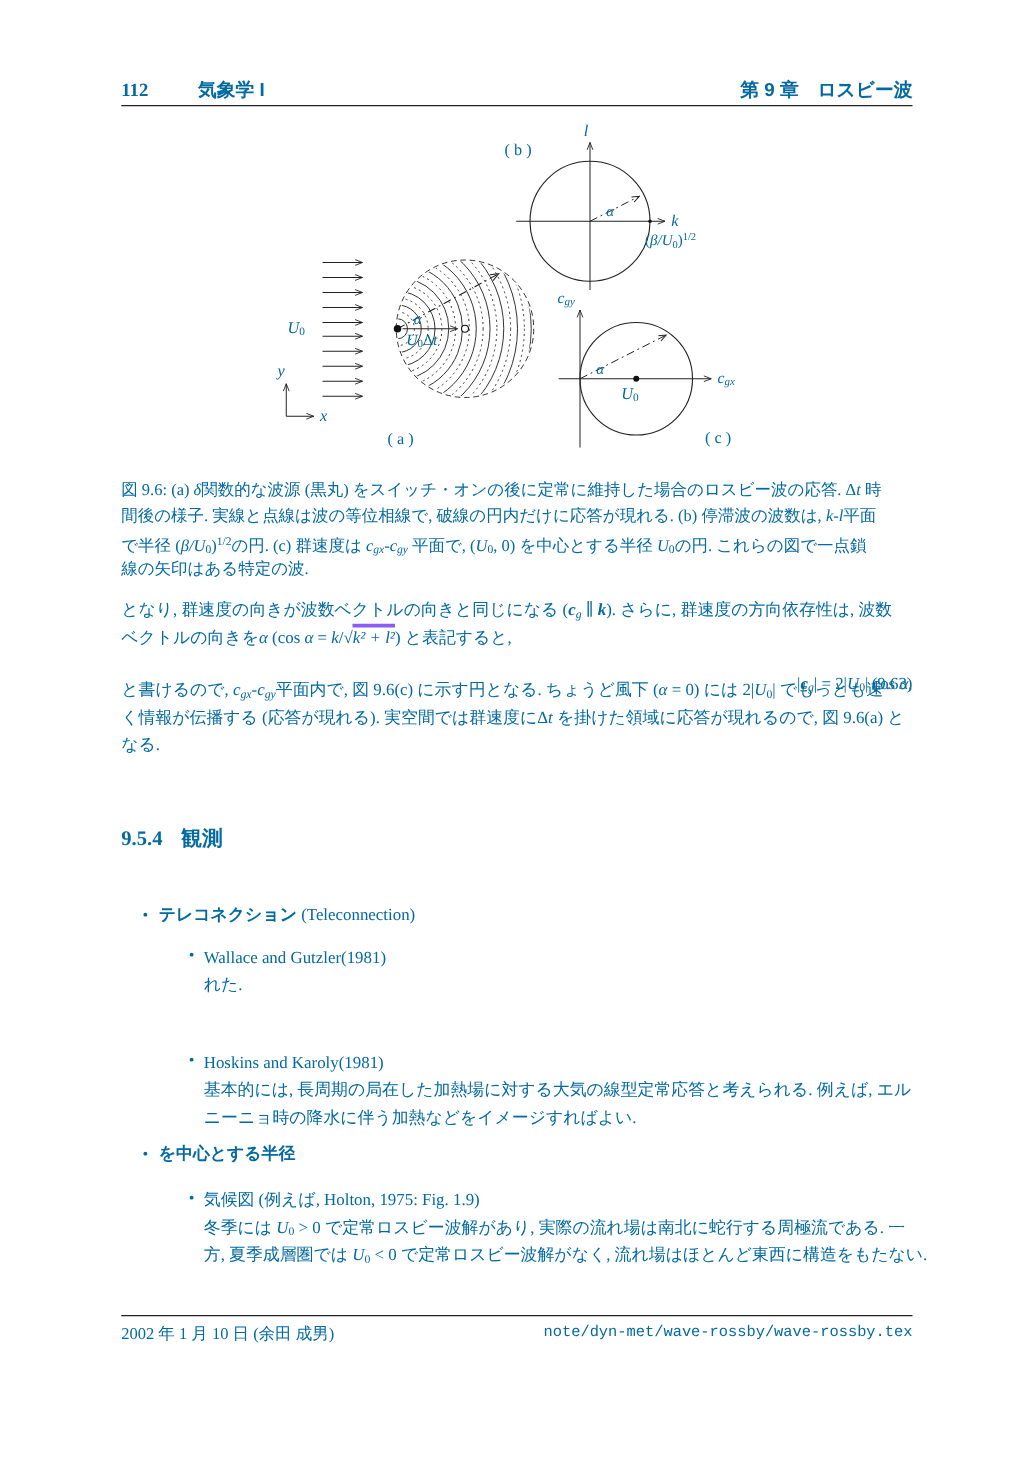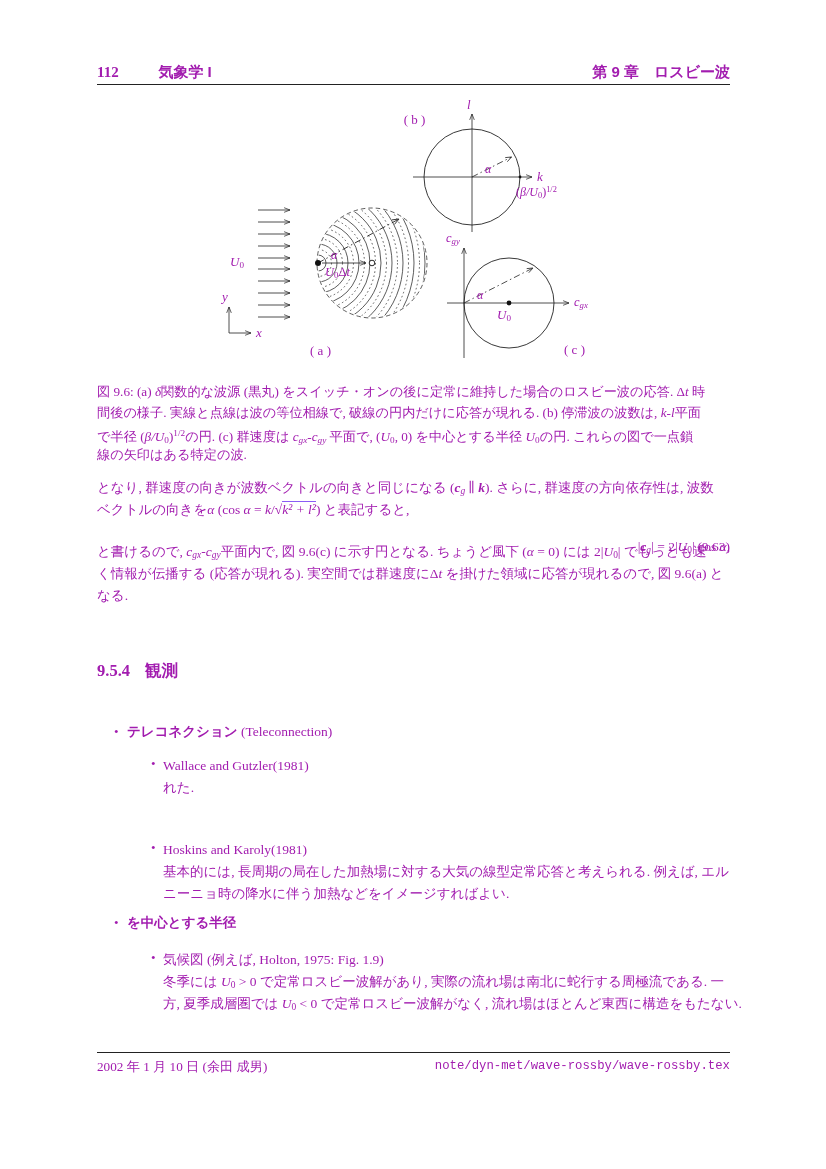--- a/index.html
+++ b/index.html
@@ -1,17 +1,17 @@
 <!DOCTYPE html>
 <html><head>
 <meta charset="utf-8">
 <style>
   html,body{margin:0;padding:0;background:#e8e8e8;}
   .page{position:absolute;top:0;left:0;width:826px;height:1169px;background:#ffffff;
-        font-family:"Liberation Serif","DejaVu Serif",serif;color:#a21caf;overflow:hidden;}
+        font-family:"Liberation Serif","DejaVu Serif",serif;color:#0369a1;overflow:hidden;}
   .abs{position:absolute;white-space:nowrap;}
   .rule{position:absolute;height:1px;background:#222;}
   
   .hdr{font-size:15px;font-weight:bold;}
   .hdr-jp{font-family:"Liberation Sans","DejaVu Sans",sans-serif;}
   .ftr{font-size:13.2px;}
   .ftr-file{font-family:"Liberation Mono","DejaVu Sans Mono",monospace;font-size:12.3px;}
   
   .cap{font-size:13.2px;}
   .cap .ln{height:21px;line-height:21px;}
@@ -20,21 +20,21 @@
   .sec{font-size:16.5px;font-weight:bold;}
   .sec .t{font-family:"Liberation Sans","DejaVu Sans",sans-serif;margin-left:15px;}
   .blt{font-size:13px;}
   
   .m{font-style:italic;}
   .mb{font-style:italic;font-weight:bold;}
   .gb{font-weight:bold;font-family:Liberation Serif, serif;}
   .sb{font-size:0.7em;vertical-align:-0.22em;}
   .sbi{font-size:0.7em;vertical-align:-0.22em;font-style:italic;}
   .sup{font-size:0.7em;vertical-align:0.5em;}
-  .rt{border-top:1px solid #8b5cf6;font-style:italic;}
+  .rt{border-top:3px solid #8b5cf6;font-style:italic;}
   
   .fig{position:absolute;left:180px;top:95px;width:470px;height:285px;}
   .fig .lb{position:absolute;font-size:13px;white-space:nowrap;}
   .eqnum{position:absolute;right:0;top:0;}
 </style>
 </head>
 <body>
 
 <div class="page">
 

